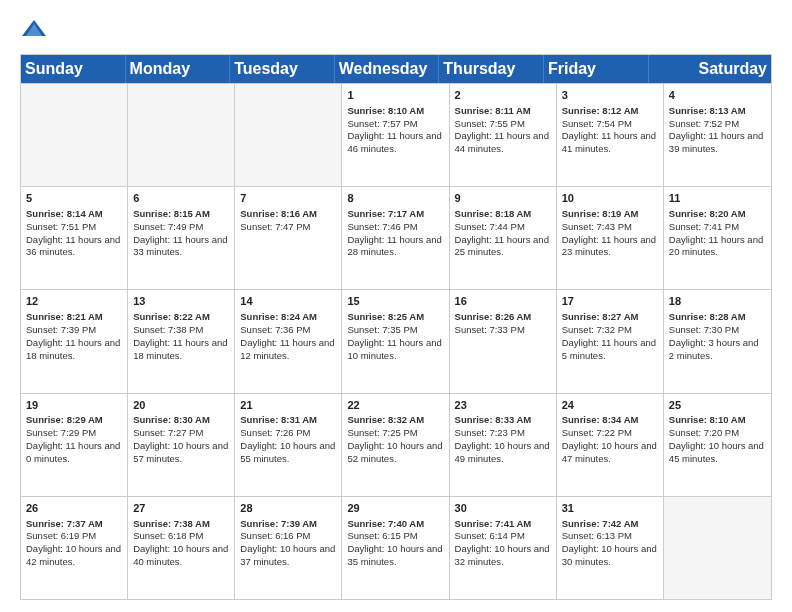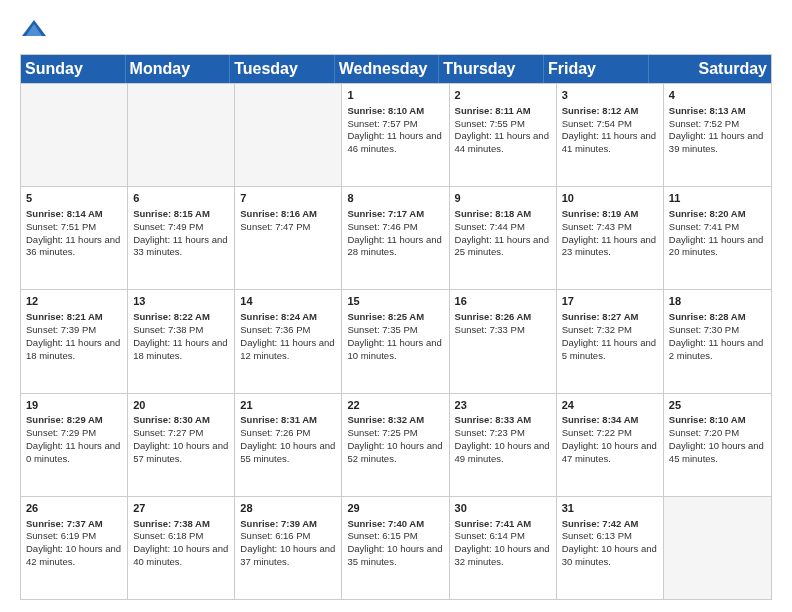--- a/index.html
+++ b/index.html
@@ -240,21 +240,21 @@
           <div class="cal-cell">
             <div class="day-num">17</div>
             <div class="sun">Sunrise: 8:27 AM</div>
             <div class="set">Sunset: 7:32 PM</div>
             <div class="day">Daylight: 11 hours and 5 minutes.</div>
           </div>
           <div class="cal-cell">
             <div class="day-num">18</div>
             <div class="sun">Sunrise: 8:28 AM</div>
             <div class="set">Sunset: 7:30 PM</div>
-            <div class="day">Daylight: 11 hours and 2 minutes.</div>
+            <div class="day">Daylight: 3 hours and 2 minutes.</div>
           </div>
         </div>
         <div class="cal-row">
           <div class="cal-cell">
             <div class="day-num">19</div>
             <div class="sun">Sunrise: 8:29 AM</div>
             <div class="set">Sunset: 7:29 PM</div>
             <div class="day">Daylight: 11 hours and 0 minutes.</div>
           </div>
           <div class="cal-cell">

